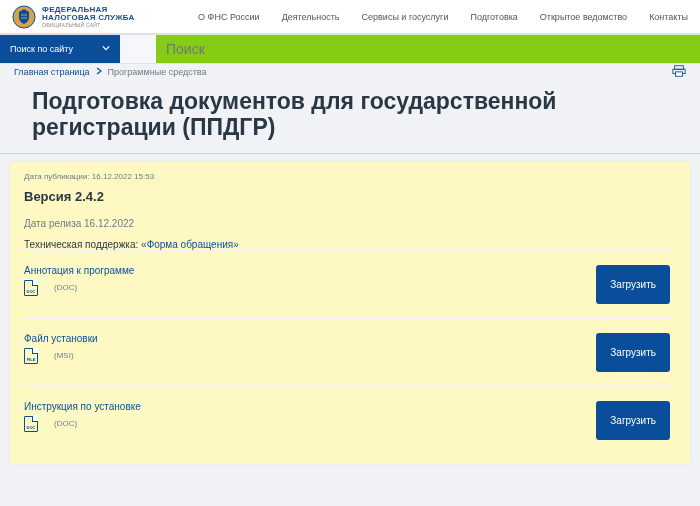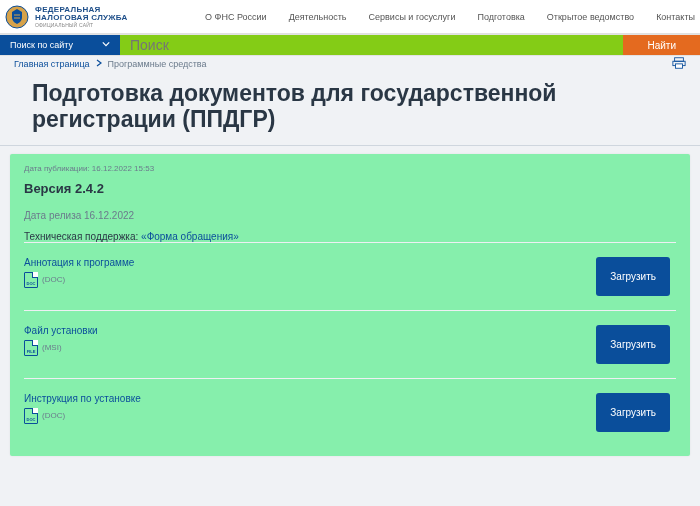--- a/index.html
+++ b/index.html
@@ -1,47 +1,47 @@
 <!DOCTYPE html>
 <html><head>
 <meta charset="utf-8">
 <style>
   * { box-sizing: border-box; margin: 0; padding: 0; }
   body { font-family: Arial, Helvetica, sans-serif; background: #f0f2f5; width: 700px; height: 506px; overflow: hidden; font-size: 10px; }
-  .topbar { background: #fff; display: flex; align-items: center; padding: 4px 5px; border-bottom: 1px solid #e0e0e0; height: 34px; }
+  .topbar { background: #fff; display: flex; align-items: center; padding: 4px 12px; border-bottom: 1px solid #e0e0e0; height: 34px; }
   .logo-wrap { display: flex; align-items: center; gap: 6px; }
   .logo-emblem { width: 24px; height: 24px; display: flex; align-items: center; justify-content: center; }
   .logo-text { line-height: 1; }
   .logo-text .line { font-size: 8px; font-weight: bold; color: #1d4e89; letter-spacing: .3px; }
   .logo-text .sub { font-size: 5px; color: #888; margin-top: 1px; letter-spacing: .2px }
   .topnav { margin-left: auto; display: flex; gap: 22px; }
   .topnav a { color: #555; font-size: 9px; text-decoration: none; white-space: nowrap; }
-  .searchbar { display: flex; align-items: stretch; height: 22px; border-top: 1px solid #e2e2e2; border-bottom: 1px solid #e2e2e2; background:#f5f7fa; }
+  .searchbar { display: flex; align-items: stretch; height: 30px; border-top: 1px solid #e2e2e2; border-bottom: 1px solid #e2e2e2; background:#f5f7fa;gap:36px; }
   .search-scope { background: #0a4e9b; color: #fff; font-size: 9px; display: flex; align-items: center; padding: 0 10px; gap: 22px; min-width: 120px; }
   .search-scope .chev { margin-left: auto; }
   .search-input { flex: 1; border: none; outline: none; padding: 0 10px; font-size: 14px; color:#555; background:#84cc16; }
   .search-btn { background: #e46a1f; color: #fff; border: none; padding: 0 24px; font-size: 10px; cursor: pointer; }
   .crumb-row { display:flex; align-items:center; padding: 0 14px 4px; gap:6px; font-size:9px; color:#0a4e9b; }
   .crumb-row a { color:#0a4e9b; text-decoration:none; }
   .crumb-sep { color:#0a4e9b; }
   .crumb-curr { color:#6b7b8c; }
   .print-icon { margin-left:auto; color:#0a4e9b; }
   h1 { font-family: "Arial Narrow", Arial, sans-serif; font-stretch: condensed; font-size: 23px; font-weight: bold; color: #2a3745; padding: 4px 32px 8px; line-height: 1.15; }
   .divider { height:1px; background:#cfd6de; margin: 4px 0 8px; }
-  .card { background: #86efac; margin: 0 10px 8px; padding: 10px 14px; border-radius: 2px; box-shadow: 0 0 2px rgba(0,0,0,0.08); }
+  .card { background: #fef9c3; margin: 0 10px 8px; padding: 10px 14px; border-radius: 2px; box-shadow: 0 0 2px rgba(0,0,0,0.08); }
   .meta { font-size: 8px; color: #6b7b8c; margin-bottom: 8px; }
   .ver { font-size: 13px; font-weight: bold; color:#2a3745; margin-bottom: 14px; }
   .rel { font-size: 10px; color:#6b7b8c; margin-bottom: 10px; }
   .sup { font-size: 10px; color:#2a3745; }
   .sup a { color:#0a4e9b; text-decoration:none; }
   .dl-item { border-top: 1px solid #eef0f3; padding: 14px 6px 14px 0; display:flex; align-items:flex-start; }
   .dl-item:first-of-type { margin-top: 8px; }
   .dl-left { display:flex; flex-direction:column; gap:4px; }
   .dl-title { color:#0a4e9b; font-size:10px; text-decoration:none; }
-  .dl-sub { display:flex; align-items:center; gap:4px; font-size:8px; color:#6b7b8c; }
+  .dl-sub { display:flex; align-items:center; gap:16px; font-size:8px; color:#6b7b8c; }
   .file-ico { width:14px; height:16px; border:1px solid #0a4e9b; border-radius:1px; position:relative; display:inline-block; }
   .file-ico::before { content:""; position:absolute; top:-1px; right:-1px; width:5px; height:5px; background:#fff; border-left:1px solid #0a4e9b; border-bottom:1px solid #0a4e9b; }
   .file-ico .lbl { position:absolute; bottom:1px; left:0; right:0; text-align:center; font-size:4px; font-weight:bold; color:#0a4e9b; line-height:1; }
   .dl-btn { margin-left:auto; background:#0a4e9b; color:#fff; border:none; border-radius:3px; font-size:10px; padding:14px 14px; cursor:pointer; }
 </style>
 </head>
 <body>
 
 <div class="topbar">
   <div class="logo-wrap">
@@ -71,21 +71,20 @@
 <div class="searchbar">
   <div class="search-scope">
     <span>Поиск по сайту</span>
     <span class="chev">
       <svg width="8" height="8" viewBox="0 0 10 10">
           <path d="M1 3 L5 7 L9 3" fill="none" stroke="#fff" stroke-width="1.5"></path>
         </svg>
     </span>
   </div>
   <input class="search-input" placeholder="Поиск" style="">
-  <button class="search-btn">Найти</button>
 </div>
 
 <div class="crumb-row">
   <a href="#">Главная страница</a>
   <span class="crumb-sep">
     <svg width="6" height="8" viewBox="0 0 6 8">
         <path d="M1 1 L5 4 L1 7" fill="none" stroke="#0a4e9b" stroke-width="1.2"></path>
       </svg>
   </span>
   <span class="crumb-curr">Программные средства</span>

